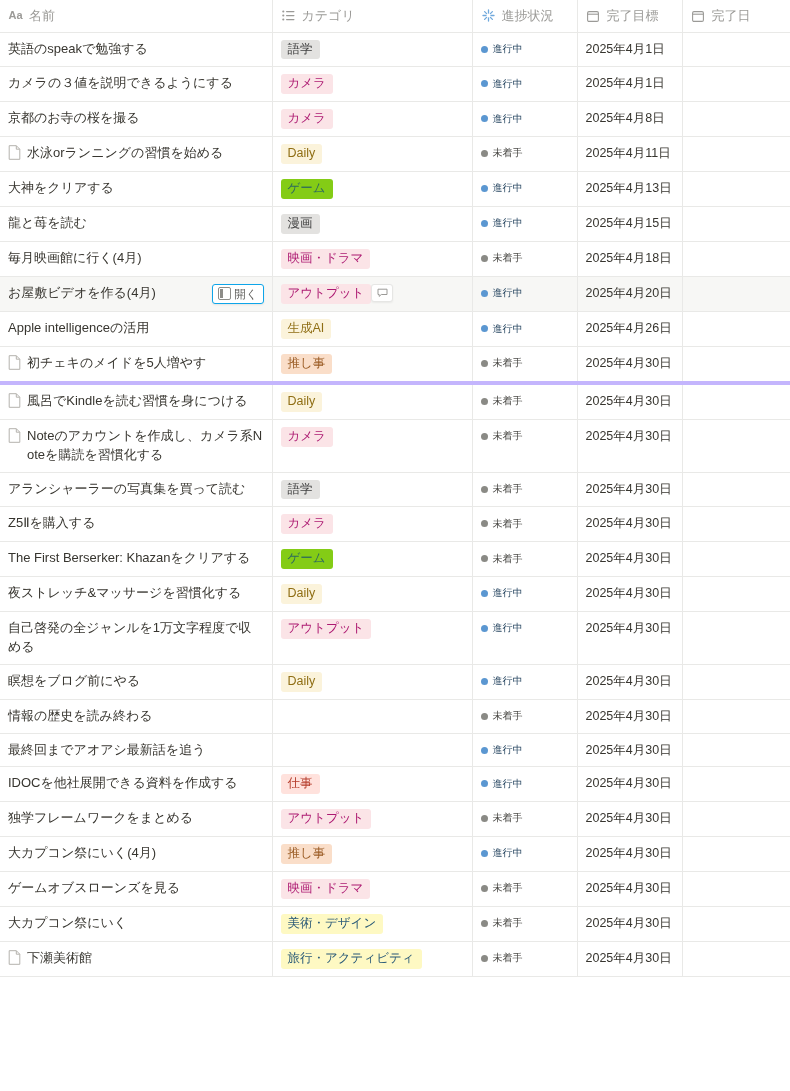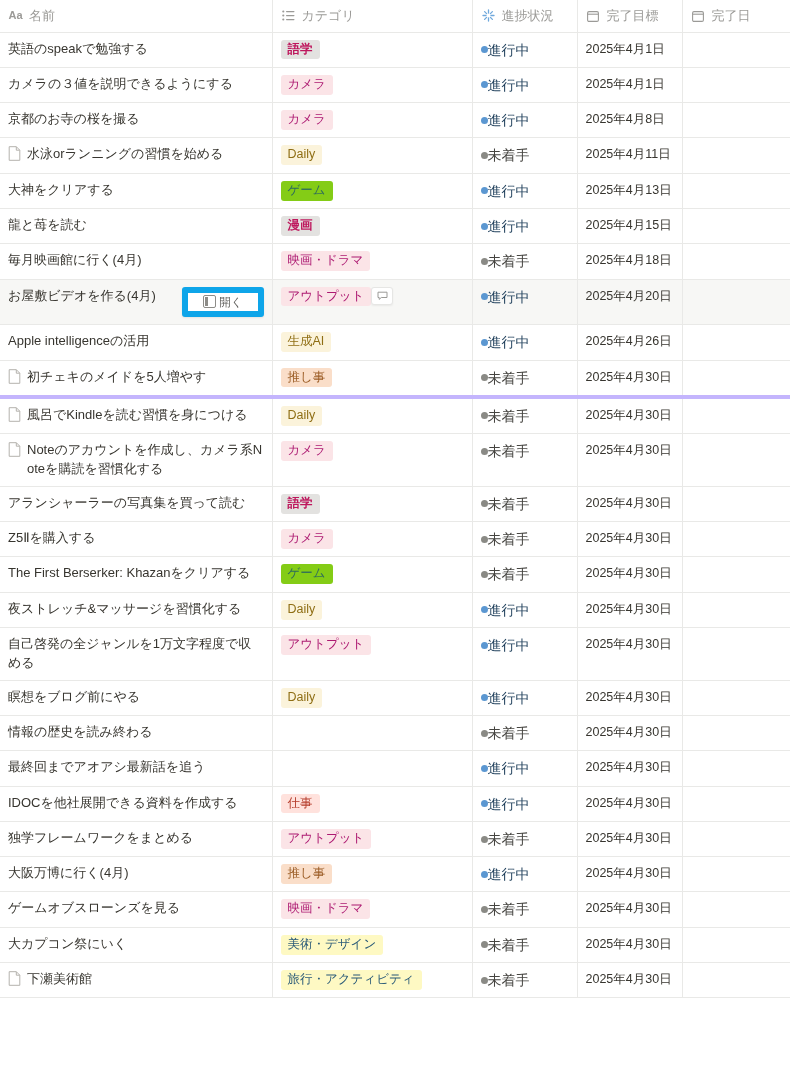--- a/index.html
+++ b/index.html
@@ -87,32 +87,33 @@
     word-break: break-all;
   }
   .tag {
     display: inline-block;
     padding: 1px 7px 2px;
     border-radius: 3px;
     font-size: 12.5px;
     line-height: 1.35;
     white-space: nowrap;
   }
-  .t-gray   { background:#e3e2e0; color:#be185d;font-weight:bold; }
+  .t-gray   { background:#e3e2e0; color:#404040; }
   .t-pink   { background:#fbe4e7; color:#ad1a72; }
   .t-yellow { background:#fbf3db; color:#8f6e14; }
   .t-green  { background:#84cc16; color:#2d6a5d; }
   .t-blue   { background:#fef9c3; color:#2b5b78; }
   .t-orange { background:#fadec9; color:#9a5b23; }
   .t-red    { background:#ffe2dd; color:#b53c2b; }
 
   .status {
     display: inline-flex;
     align-items: center;
-    font-size: 14px;
+    gap: 5px;
+    font-size: 10px;
     white-space: nowrap;
   }
   .dot {
     width: 7px;
     height: 7px;
     border-radius: 50%;
     display: inline-block;
     flex: none;
   }
   .dot-blue { background: #5b97d1; }
@@ -129,26 +130,26 @@
     background: #f7f7f5;
   }
   .row-selected td {
     border-top: 1px solid #7aa7d9;
     border-bottom: 4px solid #c4b5fd;
   }
   .open-btn {
     display: inline-flex;
     align-items: center;
     gap: 3px;
-    border: 6px solid #0ea5e9;
+    border: 1px solid #0ea5e9;
     background: #fff;
     border-radius: 3px;
     font-size: 11.5px;
     color: #5f5e5b;
-    padding: 1px 15px;
+    padding: 1px 5px;
     margin-left: auto;
     white-space: nowrap;
     box-shadow: 0 1px 2px rgba(15,15,15,0.08);
   }
   .open-btn .oicon {
     width: 11px;
     height: 11px;
     border: 1px solid #8d8c88;
     border-radius: 2px;
     position: relative;
@@ -679,21 +680,21 @@
         <td><span class="status st-gray">
             <span class="dot dot-gray"></span>
             <span class="status-label">未着手</span>
           </span></td>
         <td><span class="date-text">2025年4月30日</span></td>
         <td><span class="date-text"></span></td>
       </tr>
       <tr class="row">
         <td class="cell-name">
           <div class="name-wrap">
-            <span class="name-text">大阪万博に行く(4月)</span>
+            <span class="name-text">大カプコン祭にいく(4月)</span>
           </div>
         </td>
         <td>
           <div class="cat-wrap">
             <span class="tag t-orange">推し事</span>
           </div>
         </td>
         <td><span class="status st-blue">
             <span class="dot dot-blue"></span>
             <span class="status-label">進行中</span>

